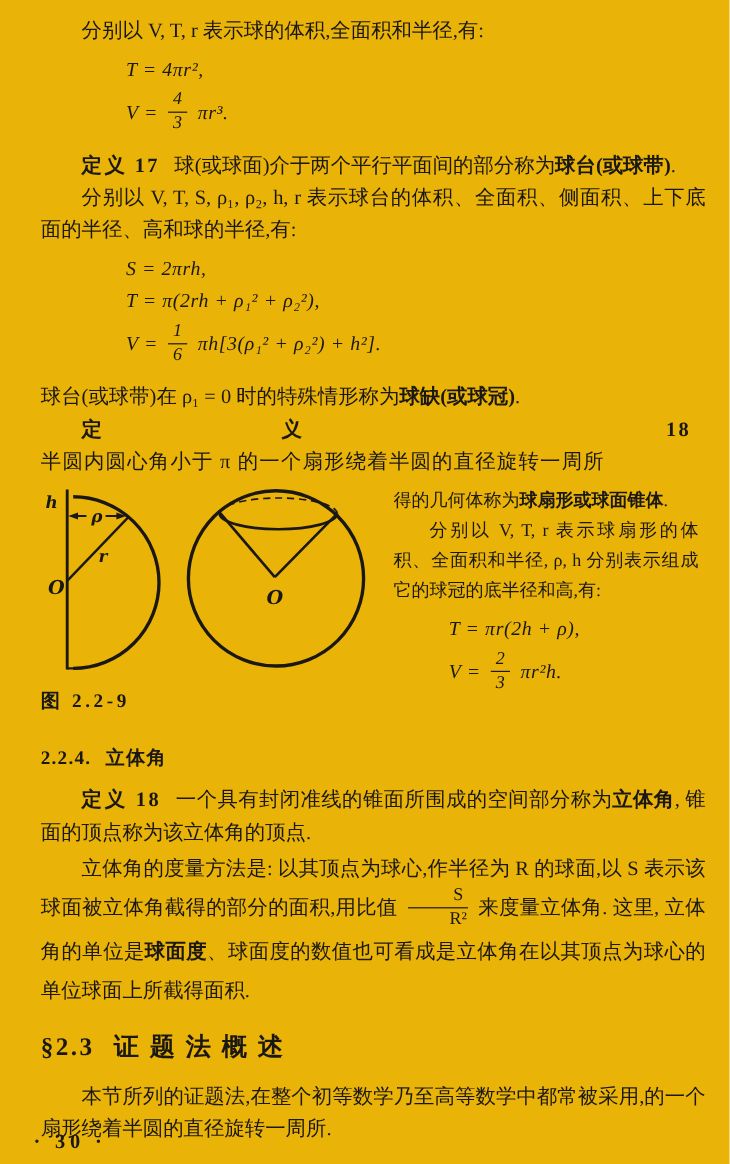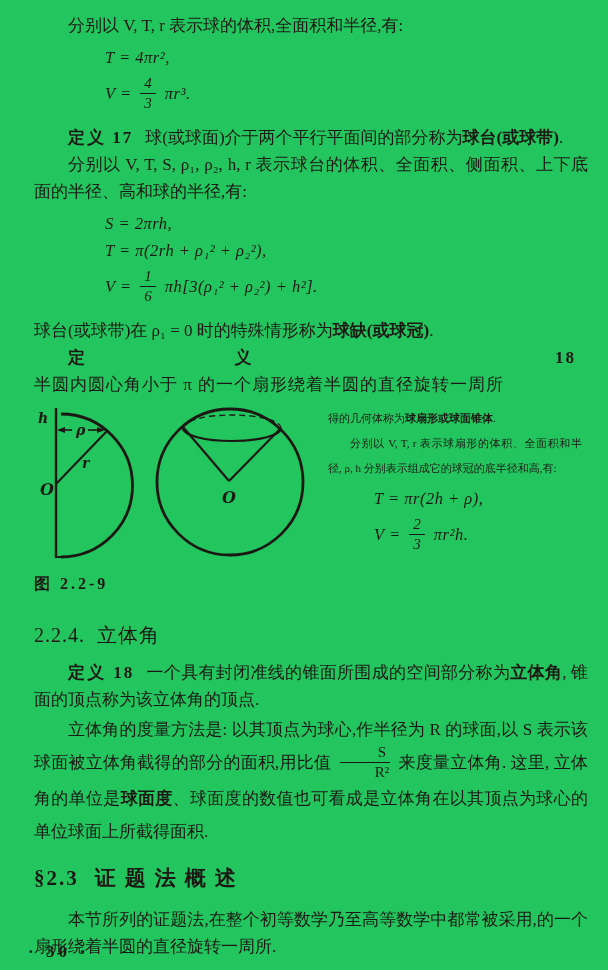--- a/index.html
+++ b/index.html
@@ -1,20 +1,20 @@
 <!DOCTYPE html>
 <html><head>
 <meta charset="utf-8">
 <style>
   html,body{margin:0;padding:0;background:#fbfaf5;}
   .page{
     position:relative;
     width:608px;height:970px;
     box-sizing:border-box;
-    background:#22c55e;
+    background:#eab308;
     color:#1b1814;
     font-family:"Liberation Serif","DejaVu Serif",serif;
     padding:12px 20px 0 34px;
     overflow:hidden;
   }
   p{margin:0;}
   .para{
     font-size:17px;
     line-height:27px;
     text-align:justify;
@@ -49,34 +49,34 @@
   .figcol{width:282px;flex:none;}
   .figs{display:flex;gap:10px;}
   .figcaption{
     text-align:left;
     font-size:16px;
     font-weight:700;
     letter-spacing:3px;
     margin-top:4px;
   }
   .rightcol{flex:1;padding-left:12px;padding-right:6px;}
-  .rightcol .para{font-size:11px;line-height:25px;}
+  .rightcol .para{font-size:15px;line-height:25px;}
   .rightcol .fblock{margin:4px 0 0 46px;}
   svg{display:block;}
   svg path,svg line,svg circle{stroke:#1b1814;fill:none;}
   svg polygon{fill:#1b1814;stroke:none;}
   .svglabel{
     font-family:"DejaVu Serif","Liberation Serif",serif;
     font-style:italic;font-weight:700;
     font-size:14px;fill:#1b1814;stroke:none;
   }
   .svglabel.big{font-size:16px;}
   
   .h224{
-    font-size:20px;font-weight:400;
+    font-size:16px;font-weight:700;
     margin:20px 0 10px;letter-spacing:1px;
   }
   .h224 .num{margin-right:12px;}
   .measure{line-height:33px;}
   .h23{
     text-align:left;
     font-size:21px;font-weight:700;
     margin:16px 0 14px;
   }
   .h23 .num{letter-spacing:2px;margin-right:16px;}

